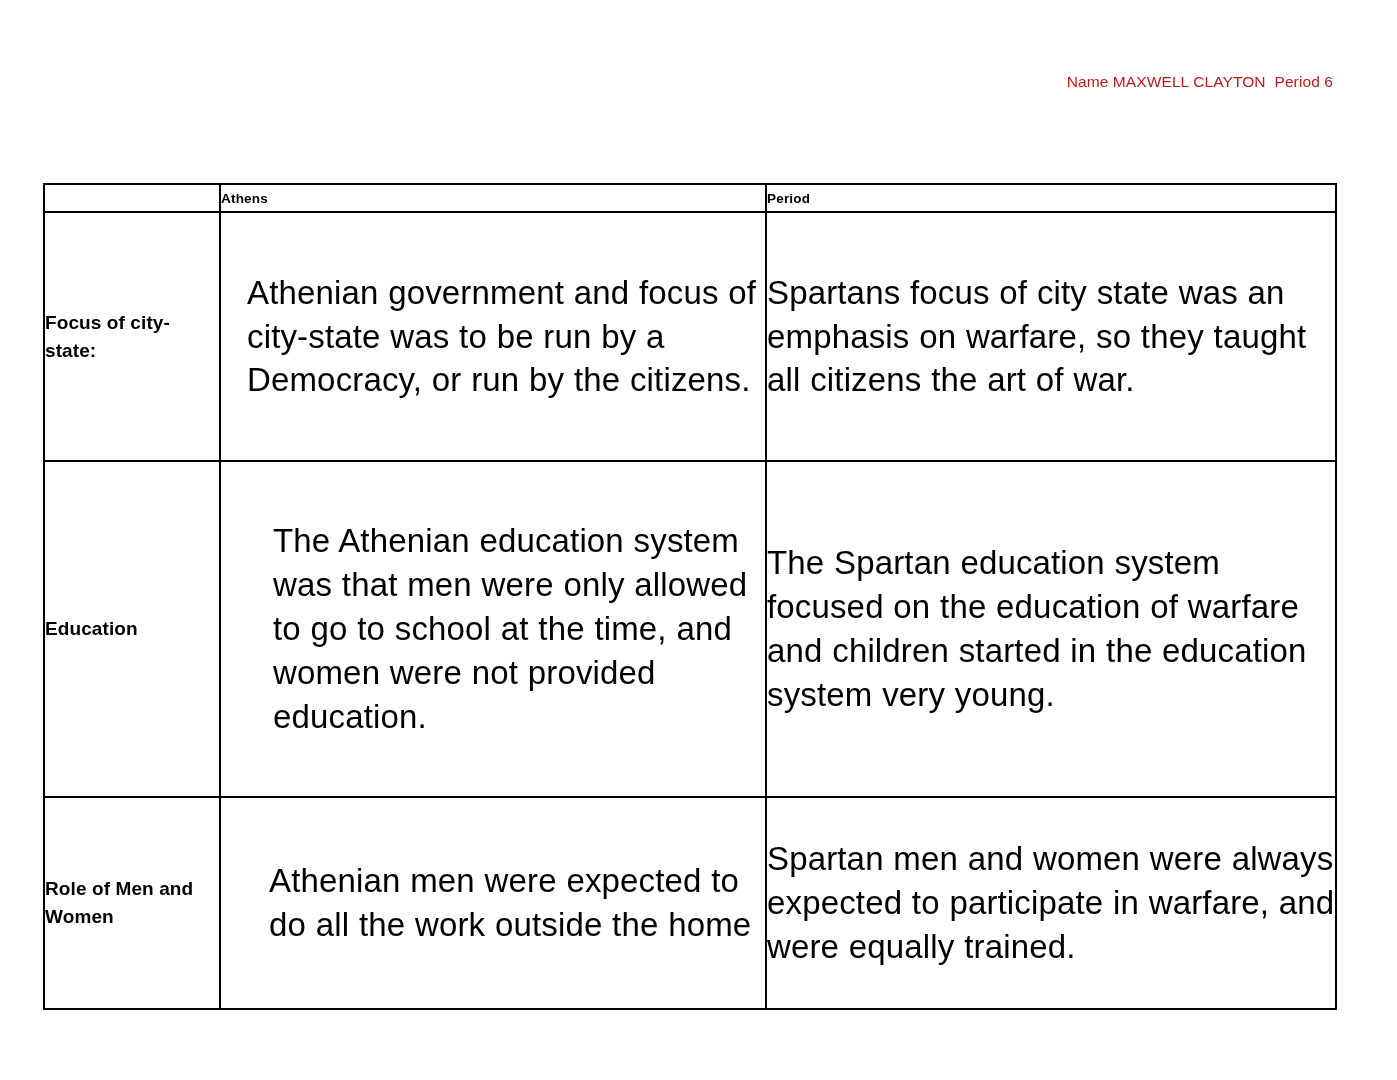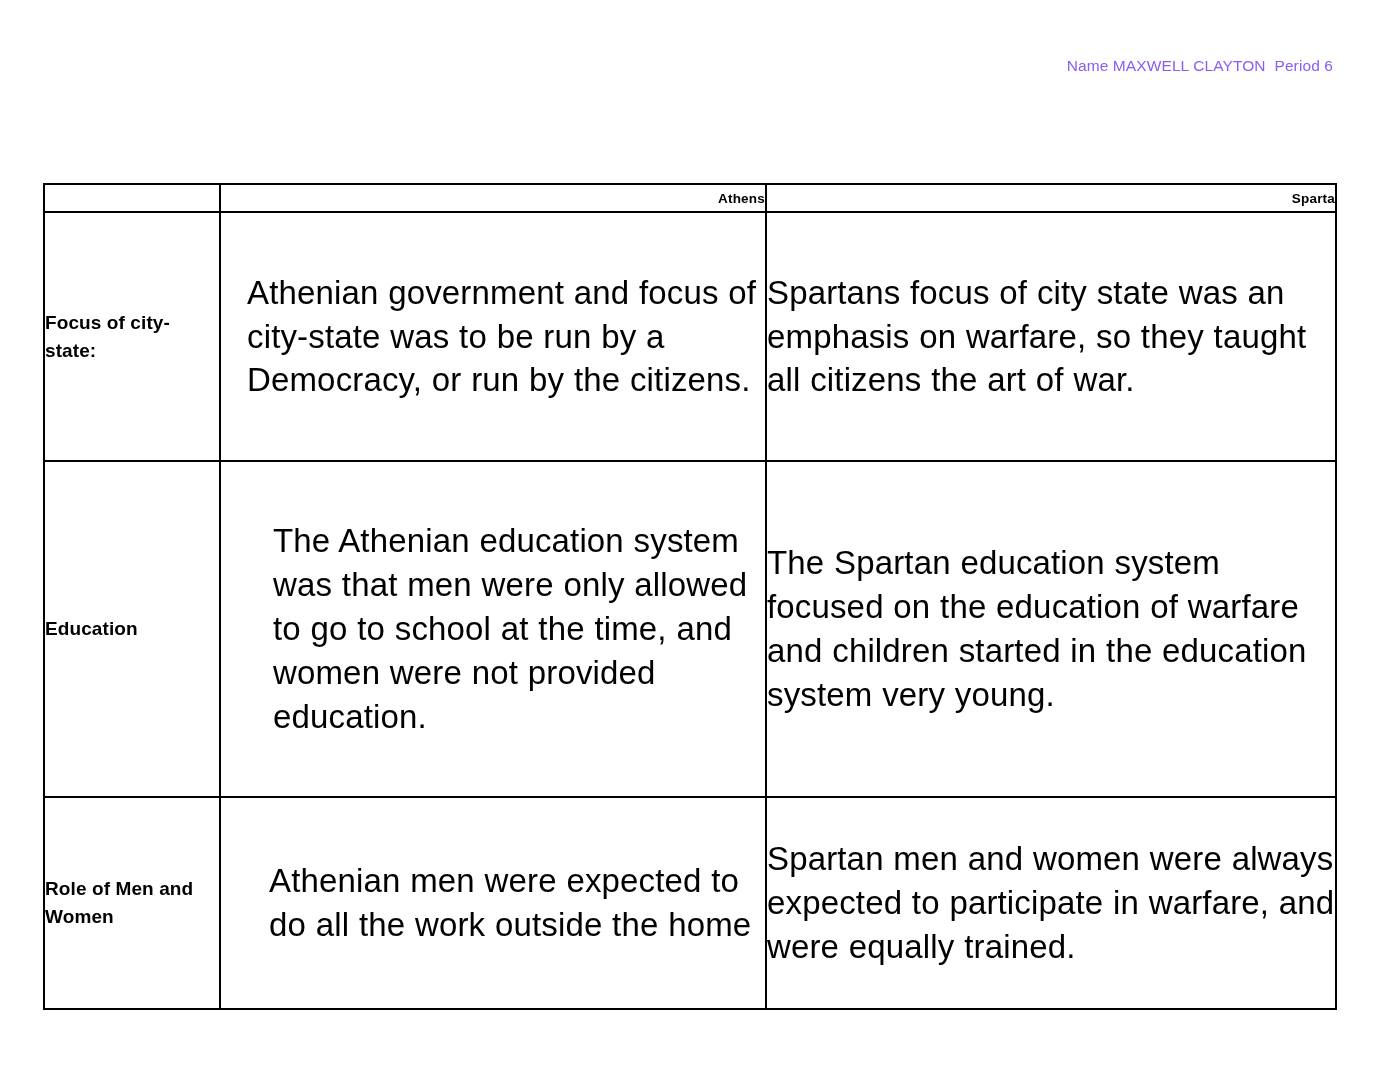--- a/index.html
+++ b/index.html
@@ -27,22 +27,23 @@
     position: absolute;
     left: 43px;
     right: 64px;
     top: 56px;
     text-align: right;
   }
   .header-line-name {
     font-size: 15.5px;
     line-height: 1.25;
     letter-spacing: 0.1px;
-    color: #8b5cf6;
+    color: #b91c1c;
     white-space: pre;
+    margin-top: 16px;
   }
   .header-spacer {
     height: 58px;
   }
   .header-line-title {
     font-size: 15.5px;
     line-height: 1.25;
     letter-spacing: 0.1px;
     color: #000;
     white-space: pre;
@@ -69,21 +70,21 @@
     padding: 0;
   }
 
   col.c-label { width: 176px; }
   col.c-athens { width: 546px; }
   col.c-sparta { width: 570px; }
 
   
   tr.head-row th {
     height: 26px;
-    text-align: right;
+    text-align: left;
     font-size: 13.5px;
     font-weight: bold;
     letter-spacing: 0.2px;
     padding: 0;
   }
   tr.head-row th.blank-head {
     font-size: 13.5px;
   }
 
   
@@ -137,21 +138,21 @@
     <table class="comparison">
       <colgroup>
         <col class="c-label">
         <col class="c-athens">
         <col class="c-sparta">
       </colgroup>
       <thead>
         <tr class="head-row">
           <th class="blank-head"></th>
           <th>Athens</th>
-          <th>Sparta</th>
+          <th>Period</th>
         </tr>
       </thead>
       <tbody>
         <tr class="row-1">
           <td class="row-label">Focus of city-state:</td>
           <td class="body-cell indent-small">Athenian government and focus of city-state was to be run by a Democracy, or run by the citizens.</td>
           <td class="body-cell">Spartans focus of city state was an emphasis on warfare, so they taught all citizens the art of war.</td>
         </tr>
         <tr class="row-2">
           <td class="row-label">Education</td>

